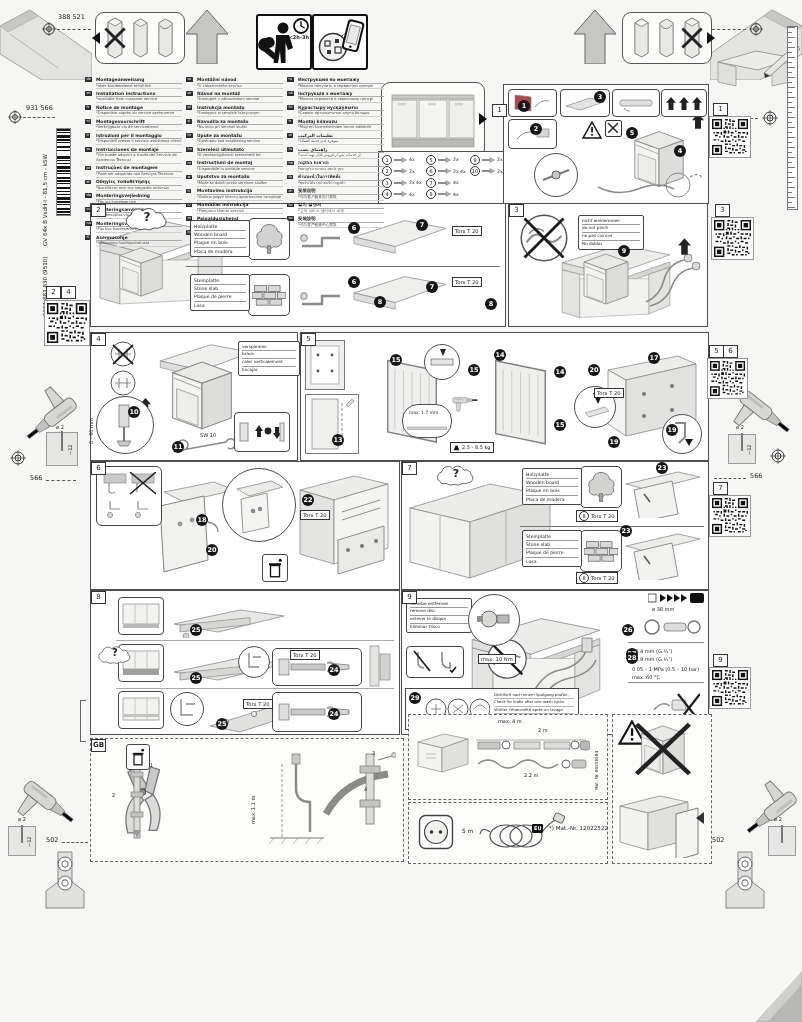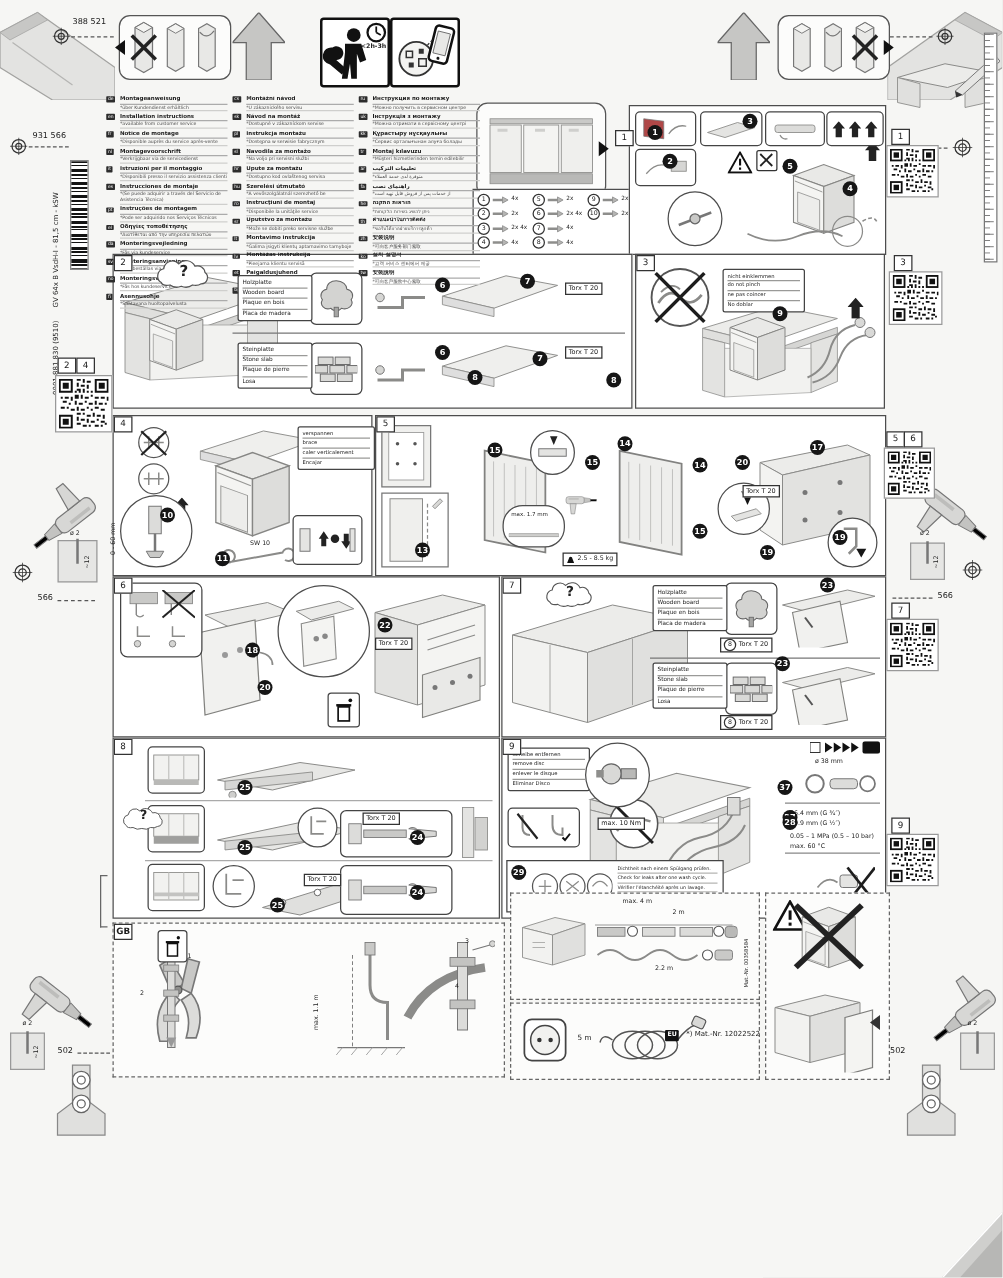--- a/index.html
+++ b/index.html
@@ -1248,21 +1248,21 @@
     <path d="M10,70 q10,-26 30,-30 q22,-4 28,-24" class="sk" stroke-width="1.6"></path>
     <path d="M18,74 q12,-22 32,-26 q20,-4 26,-18" class="sk" stroke-width="1.6"></path>
     <rect x="62" y="8" width="10" height="14" fill="#dcdcda" stroke="#777" stroke-width=".8"></rect>
   </svg>
   <svg class="abs" style="left:484px;top:636px" width="46" height="46" viewBox="0 0 48 48">
     <circle cx="24" cy="24" r="20" fill="#fff" stroke="#555" stroke-width="1.3"></circle>
     <path d="M10,30 q10,-14 28,-8" class="sk" stroke-width="2"></path>
     <line x1="8" y1="8" x2="40" y2="40" stroke="#1d1d1d" stroke-width="2.4"></line>
   </svg>
   <div class="torx" style="left:478px;top:654px">max. 10 Nm</div>
-  <div class="step" style="left:622px;top:624px">37</div>
+  <div class="step" style="left:622px;top:624px">26</div>
   <div class="step" style="left:626px;top:648px">27</div>
   <div class="step" style="left:626px;top:652px">28</div>
   <div class="iconbox" style="left:406px;top:646px;width:56px;height:30px;border-radius:4px;gap:6px">
     <svg width="18" height="24" viewBox="0 0 18 24">
         <path d="M5,2 v10 q0,6 6,6" class="sk" stroke-width="1.6"></path>
         <line x1="1" y1="1" x2="17" y2="21" stroke="#222" stroke-width="1.8"></line>
       </svg>
     <svg width="20" height="24" viewBox="0 0 20 24">
         <path d="M5,2 v8 q0,8 8,8 v-6" class="sk" stroke-width="1.6"></path>
         <path d="M13,20 l2,2 4,-5" stroke="#111" stroke-width="1.6" fill="none"></path>

